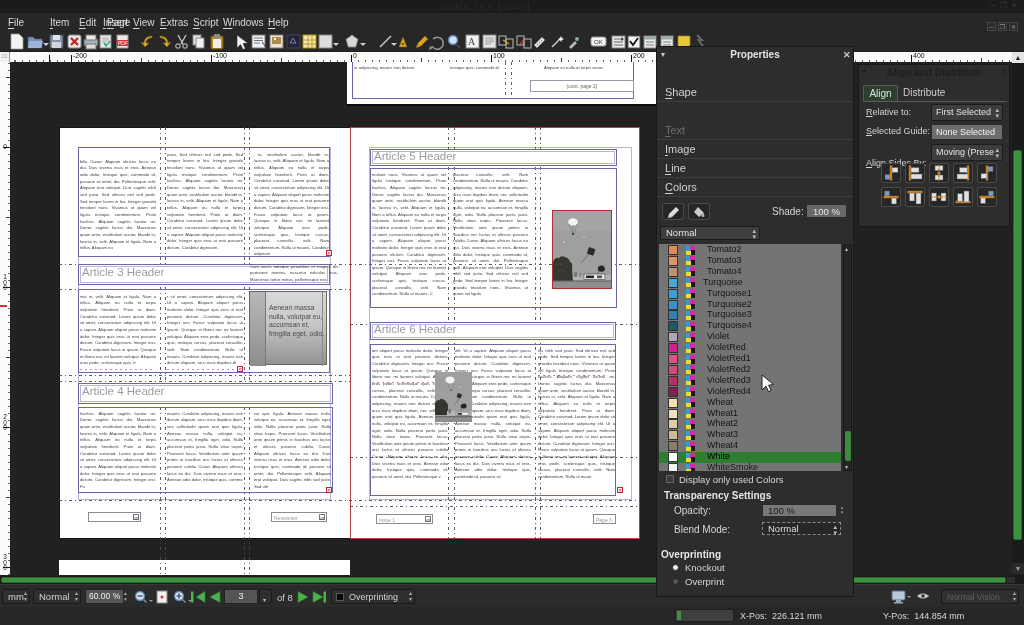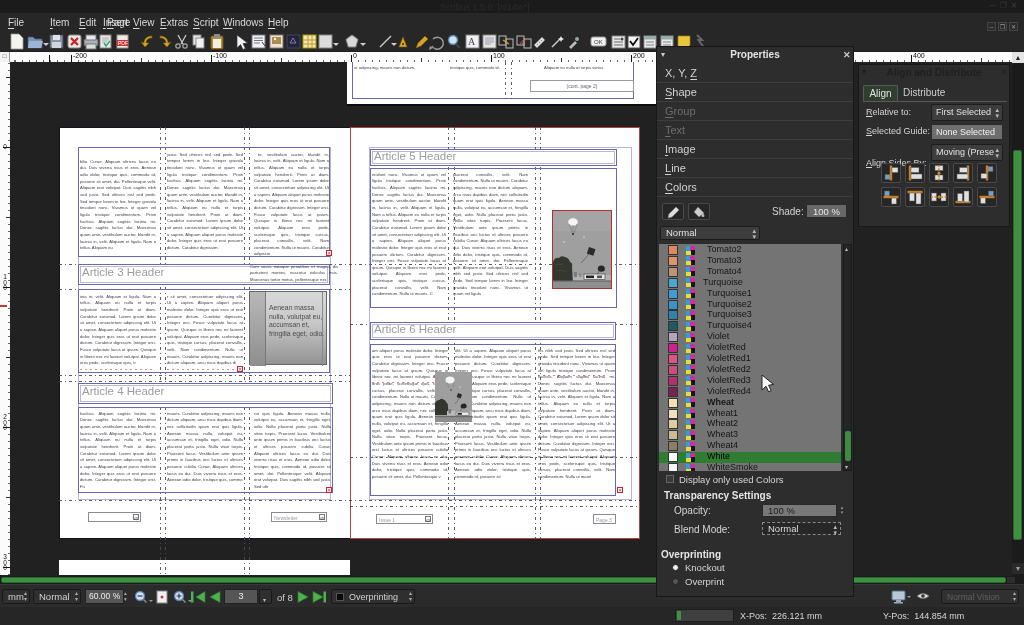--- a/index.html
+++ b/index.html
@@ -419,23 +419,21 @@
     <div class="abs" style="left:675px;top:2px;width:59px;height:13px;background:#3f3f3f;border:1px solid #1e1e1e;">
       <div class="abs" style="left:1px;top:1px;width:4px;height:9px;background:#3d9140;"></div>
       </div>
     <div class="abs" style="left:740px;top:4px;font-size:9px;color:#d6d6d6;">X-Pos:&nbsp; 226.121 mm</div>
     <div class="abs" style="left:883px;top:4px;font-size:9px;color:#d6d6d6;">Y-Pos:&nbsp; 144.854 mm</div>
   </div>
   <div class="abs" id="ppanel">
   <div class="abs" style="left:4px;top:3px;width:10px;height:10px;color:#ccc;font-size:8px;">▾</div>
   <div class="abs" style="left:0;top:2px;width:196px;text-align:center;font-size:10px;font-weight:bold;color:#e4e4e4;">Properties</div>
   <div class="abs" style="left:186px;top:3px;color:#ccc;font-size:9px;font-weight:bold;">✕</div>
-  <div class="psec" style="top:17px;">X, Y, <u>Z</u></div>
   <div class="psec" style="top:36px;"><u>S</u>hape</div>
-  <div class="psec pdis" style="top:55px;"><u>G</u>roup</div>
   <div class="psec pdis" style="top:74px;"><u>T</u>ext</div>
   <div class="psec" style="top:112px;"><u>L</u>ine</div>
   <div class="psec" style="top:93px;"><u>I</u>mage</div>
   <div class="psec" style="top:131px;"><u>C</u>olors</div>
   <div class="abs" style="left:5px;top:156px;width:22px;height:17px;background:#262626;border:1px solid #4a4a4a;border-radius:2px;"><svg width="20" height="15">
           <path d="M13 3l3 3l-7 7l-4 1l1-4z" fill="#ddd" stroke="#888" stroke-width="0.7"></path>
         </svg></div>
   <div class="abs" style="left:31px;top:156px;width:22px;height:17px;background:#262626;border:1px solid #4a4a4a;border-radius:2px;"><svg width="20" height="15">
           <path d="M9 3l6 6l-5 4l-5-5z" fill="#ccc" stroke="#777" stroke-width="0.7"></path>
           <path d="M14 9q3 4 0 4t0-4" fill="#bbb"></path>
@@ -507,21 +505,21 @@
         <div class="abs" style="left:0;top:131.8px;width:182px;height:10.9px;font-size:9px;color:#151515;">
           <span class="abs" style="left:9px;top:0px;width:10px;height:10px;background:#b23268;border:0.5px solid #333;"></span>
           <span class="abs" style="left:27px;top:0.5px;width:9px;height:9px;background:conic-gradient(#d02ba0 0 25%,#151515 25% 50%,#e8df2a 50% 75%,#2f9fd8 75%);"></span>
           <span class="abs" style="left:48px;top:-1px;">VioletRed3</span>
         </div>
         <div class="abs" style="left:0;top:142.7px;width:182px;height:10.9px;font-size:9px;color:#151515;">
           <span class="abs" style="left:9px;top:0px;width:10px;height:10px;background:#7b2252;border:0.5px solid #333;"></span>
           <span class="abs" style="left:27px;top:0.5px;width:9px;height:9px;background:conic-gradient(#d02ba0 0 25%,#151515 25% 50%,#e8df2a 50% 75%,#2f9fd8 75%);"></span>
           <span class="abs" style="left:48px;top:-1px;">VioletRed4</span>
         </div>
-        <div class="abs" style="left:0;top:153.6px;width:182px;height:10.9px;font-size:9px;color:#151515;font-weight:bold;">
+        <div class="abs" style="left:0;top:153.6px;width:182px;height:10.9px;font-size:9px;color:#151515;">
           <span class="abs" style="left:9px;top:0px;width:10px;height:10px;background:#f5deb3;border:0.5px solid #333;"></span>
           <span class="abs" style="left:27px;top:0.5px;width:9px;height:9px;background:conic-gradient(#d02ba0 0 25%,#151515 25% 50%,#e8df2a 50% 75%,#2f9fd8 75%);"></span>
           <span class="abs" style="left:48px;top:-1px;">Wheat</span>
         </div>
         <div class="abs" style="left:0;top:164.5px;width:182px;height:10.9px;font-size:9px;color:#151515;">
           <span class="abs" style="left:9px;top:0px;width:10px;height:10px;background:#efe0c0;border:0.5px solid #333;"></span>
           <span class="abs" style="left:27px;top:0.5px;width:9px;height:9px;background:conic-gradient(#d02ba0 0 25%,#151515 25% 50%,#e8df2a 50% 75%,#2f9fd8 75%);"></span>
           <span class="abs" style="left:48px;top:-1px;">Wheat1</span>
         </div>
         <div class="abs" style="left:0;top:175.4px;width:182px;height:10.9px;font-size:9px;color:#151515;">

